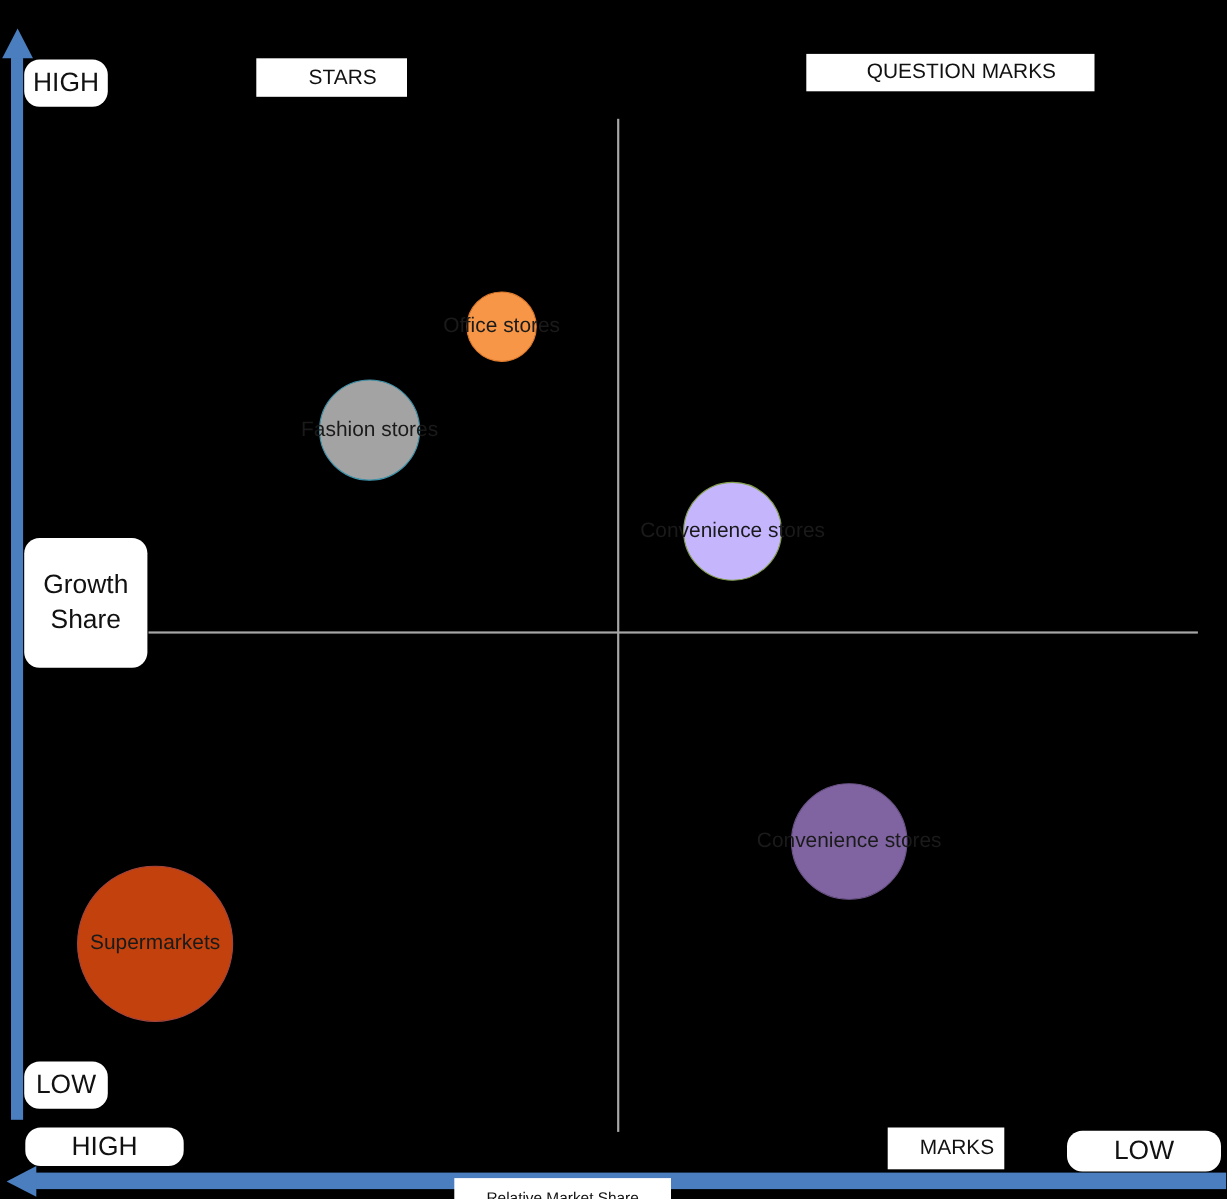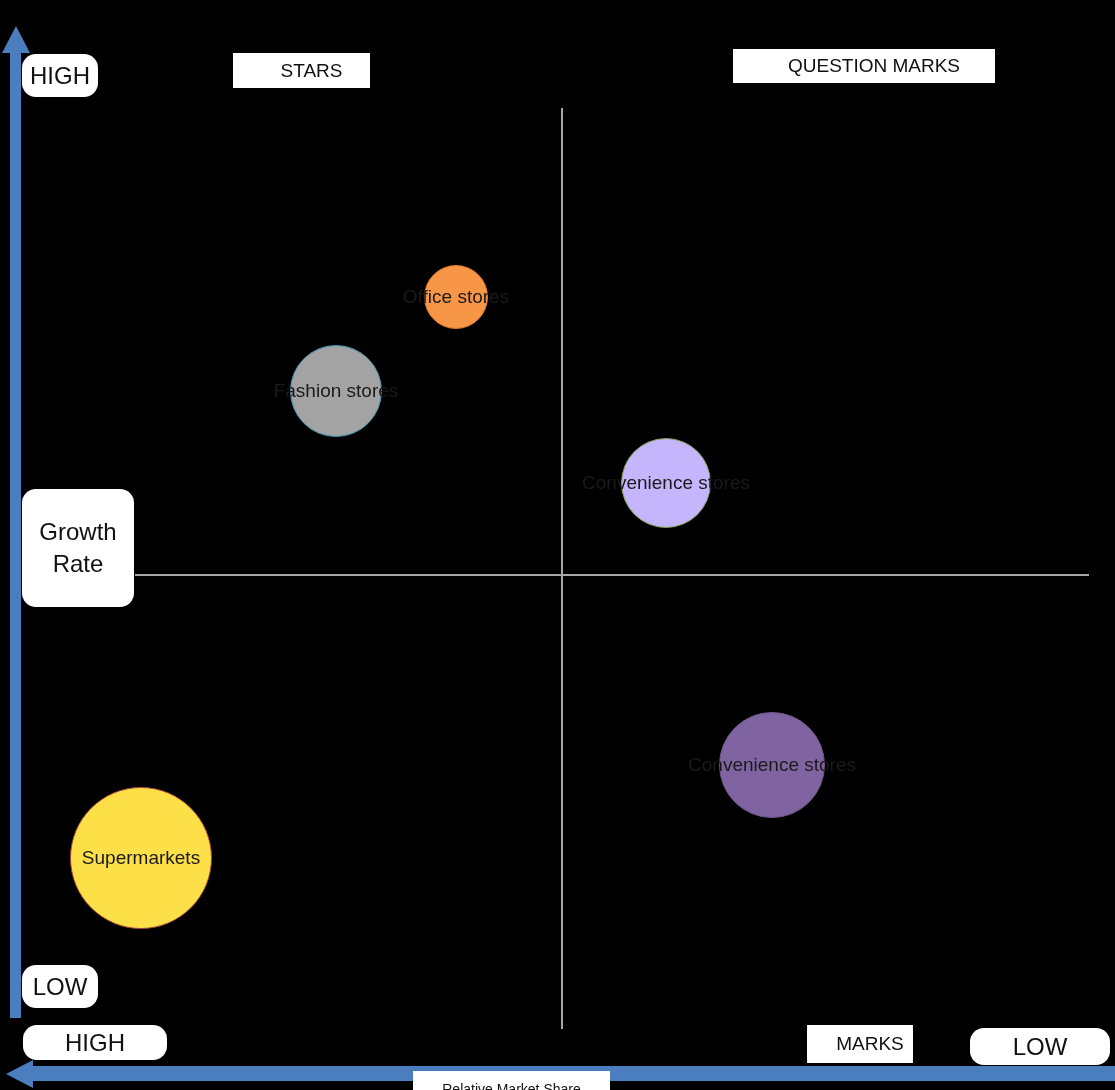--- a/index.html
+++ b/index.html
@@ -61,21 +61,21 @@
     <span>HIGH</span>
   </div>
   <div class="box gray fs19" id="box-stars">
     <span>STARS</span>
   </div>
   <div class="box gray fs19" id="box-qmarks">
     <span>QUESTION MARKS</span>
   </div>
   <div class="box fs20" id="box-growth">
     <span>Growth</span>
-    <span>Rate</span>
+    <span>Share</span>
   </div>
   <div class="box fs20" id="box-low-left">
     <span>LOW</span>
   </div>
   <div class="box fs20" id="box-high-bottom">
     <span>HIGH</span>
   </div>
   <div class="box fs18" id="box-relshare">
     <span>Relative Market Share</span>
   </div>
@@ -92,18 +92,18 @@
       </div>
       <div class="bubble" style="left: 290px; top: 345px; width: 92px; height: 92px; background: #a3a3a3; border: 1.5px solid rgb(62, 147, 171);">
         <span class="blabel">Fashion stores</span>
       </div>
       <div class="bubble" style="left: 621px; top: 438px; width: 90px; height: 90px; background: #c4b5fd; border: 1.5px solid rgb(132, 160, 76);">
         <span class="blabel">Convenience stores</span>
       </div>
       <div class="bubble" style="left: 719px; top: 712px; width: 106px; height: 106px; background: rgb(128, 100, 162); border: 1.5px solid rgb(109, 85, 137);">
         <span class="blabel">Convenience stores</span>
       </div>
-      <div class="bubble" style="left: 70px; top: 787px; width: 142px; height: 142px; background: #fde047; border: 1.5px solid rgb(164, 69, 63);">
+      <div class="bubble" style="left: 70px; top: 787px; width: 142px; height: 142px; background: #c2410c; border: 1.5px solid rgb(164, 69, 63);">
         <span class="blabel">Supermarkets</span>
       </div>
     </div>
 
 </div>
 
 </body></html>

